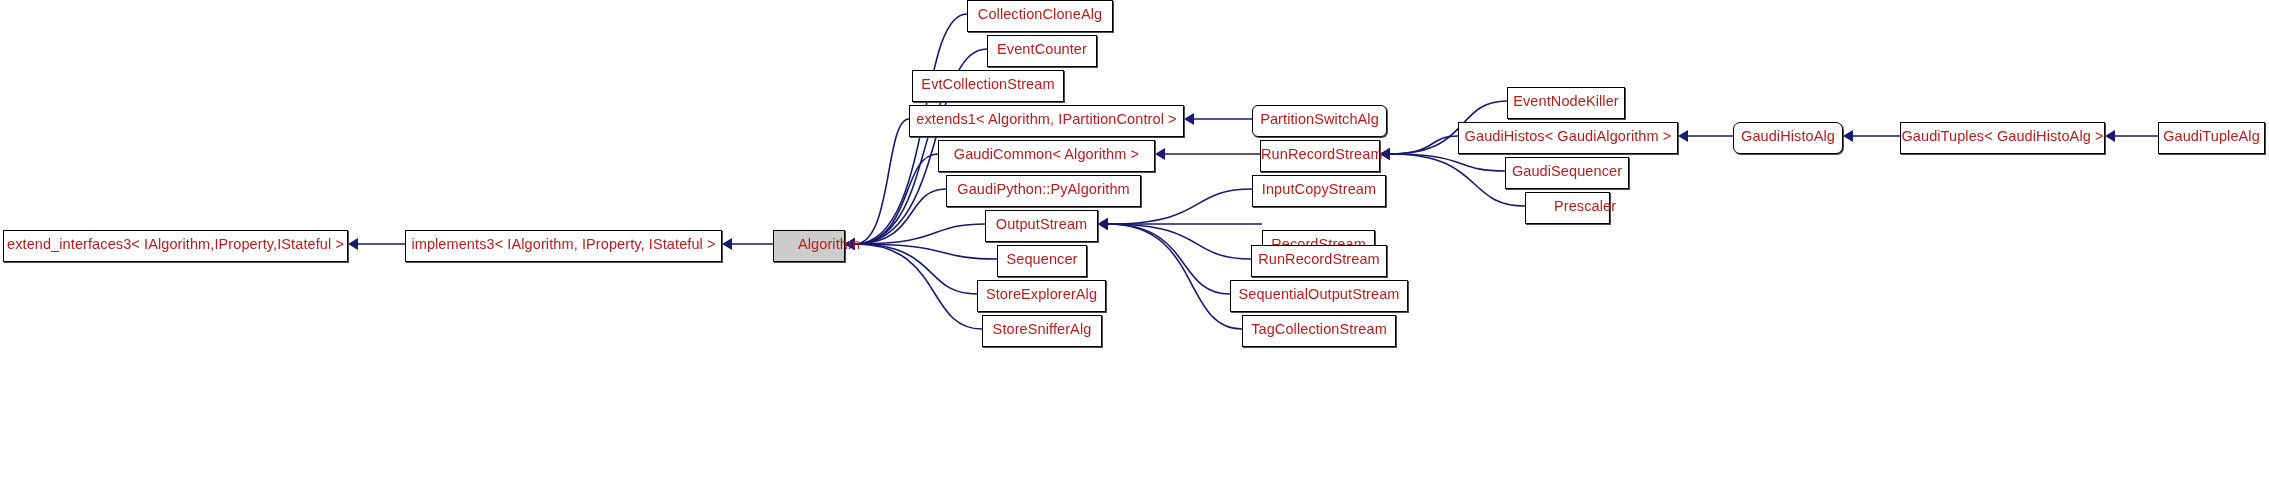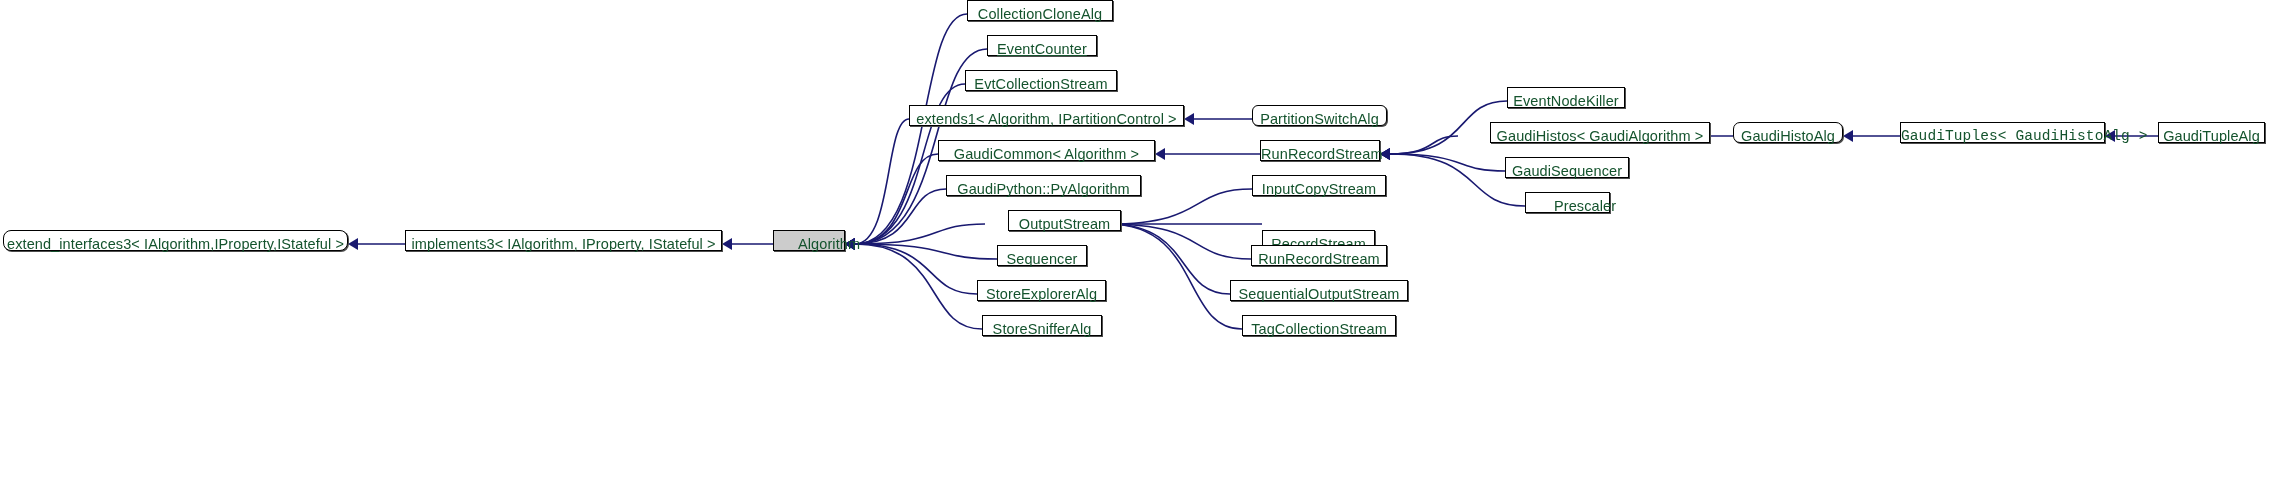--- a/index.html
+++ b/index.html
@@ -20,25 +20,25 @@
     position: absolute;
     left: 0;
     top: 0;
     width: 2269px;
     height: 493px;
     pointer-events: none;
   }
   .node {
     position: absolute;
     box-sizing: border-box;
-    height: 21px;
+    height: 32px;
     line-height: 26px;
     border: 1px solid #000000;
     background: #ffffff;
-    color: #14532d;
+    color: #b91c1c;
     font-size: 14.5px;
     text-align: center;
     white-space: nowrap;
     box-shadow: 1px 1px 0 0 #4d4d4d;
     letter-spacing: 0.1px;
     cursor: pointer;
     z-index: 5;
   }
   .node.current {
     background: #cccccc;
@@ -97,40 +97,40 @@
       <polygon points="1380,154 1390,148 1390,160" fill="#191970"></polygon>
       <path d="M 1525 206 C 1464.25 206, 1484.5 154, 1390 154" fill="none" stroke="#191970" stroke-width="1.6"></path>
       <polygon points="1380,154 1390,148 1390,160" fill="#191970"></polygon>
       <path d="M 1733 136 C 1712.75 136, 1719.5 136, 1688 136" fill="none" stroke="#191970" stroke-width="1.6"></path>
       <polygon points="1678,136 1688,130 1688,142" fill="#191970"></polygon>
       <path d="M 1900 136 C 1878.85 136, 1885.9 136, 1853 136" fill="none" stroke="#191970" stroke-width="1.6"></path>
       <polygon points="1843,136 1853,130 1853,142" fill="#191970"></polygon>
       <path d="M 2158 136 C 2138.65 136, 2145.1 136, 2115 136" fill="none" stroke="#191970" stroke-width="1.6"></path>
       <polygon points="2105,136 2115,130 2115,142" fill="#191970"></polygon>
     </svg>
-<div class="node" style="left: 3px; top: 230px; width: 345px; border-radius: 8px;">extend_interfaces3&lt; IAlgorithm,IProperty,IStateful &gt;</div>
+<div class="node" style="left: 3px; top: 230px; width: 345px;">extend_interfaces3&lt; IAlgorithm,IProperty,IStateful &gt;</div>
     <div class="node" style="left: 405px; top: 230px; width: 317px;">implements3&lt; IAlgorithm, IProperty, IStateful &gt;</div>
     <div class="node current" style="left: 773px; top: 230px; width: 72px;">Algorithm</div>
     <div class="node" style="left: 967px; top: 0px; width: 146px;">CollectionCloneAlg</div>
-    <div class="node" style="left: 987px; top: 35px; width: 110px; text-decoration: underline;">EventCounter</div>
-    <div class="node" style="left: 965px; top: 70px; width: 152px;">EvtCollectionStream</div>
+    <div class="node" style="left: 987px; top: 35px; width: 110px;">EventCounter</div>
+    <div class="node" style="left: 912px; top: 70px; width: 152px;">EvtCollectionStream</div>
     <div class="node" style="left: 909px; top: 105px; width: 275px;">extends1&lt; Algorithm, IPartitionControl &gt;</div>
     <div class="node" style="left: 938px; top: 140px; width: 217px;">GaudiCommon&lt; Algorithm &gt;</div>
     <div class="node" style="left: 946px; top: 175px; width: 195px;">GaudiPython::PyAlgorithm</div>
-    <div class="node" style="left: 985px; top: 210px; width: 113px; margin-left: 23px;">OutputStream</div>
+    <div class="node" style="left: 985px; top: 210px; width: 113px;">OutputStream</div>
     <div class="node" style="left: 997px; top: 245px; width: 90px;">Sequencer</div>
     <div class="node" style="left: 977px; top: 280px; width: 129px;">StoreExplorerAlg</div>
     <div class="node" style="left: 982px; top: 315px; width: 120px;">StoreSnifferAlg</div>
     <div class="node" style="left: 1252px; top: 105px; width: 135px; border-radius: 6px;">PartitionSwitchAlg</div>
     <div class="node" style="left: 1260px; top: 140px; width: 120px;">RunRecordStream</div>
     <div class="node" style="left: 1252px; top: 175px; width: 134px;">InputCopyStream</div>
     <div class="node" style="left: 1262px; top: 210px; width: 113px; margin-top: 20px;">RecordStream</div>
     <div class="node" style="left: 1251px; top: 245px; width: 136px;">RunRecordStream</div>
     <div class="node" style="left: 1230px; top: 280px; width: 178px;">SequentialOutputStream</div>
     <div class="node" style="left: 1242px; top: 315px; width: 154px;">TagCollectionStream</div>
     <div class="node" style="left: 1507px; top: 87px; width: 118px;">EventNodeKiller</div>
-    <div class="node" style="left: 1458px; top: 122px; width: 220px; margin-left: 32px;">GaudiHistos&lt; GaudiAlgorithm &gt;</div>
+    <div class="node" style="left: 1458px; top: 122px; width: 220px;">GaudiHistos&lt; GaudiAlgorithm &gt;</div>
     <div class="node" style="left: 1505px; top: 157px; width: 124px;">GaudiSequencer</div>
     <div class="node" style="left: 1525px; top: 192px; width: 85px; padding-left: 28px;">Prescaler</div>
     <div class="node" style="left: 1733px; top: 122px; width: 110px; border-radius: 7px;">GaudiHistoAlg</div>
-    <div class="node" style="left: 1900px; top: 122px; width: 205px; font-family: Liberation Mono, monospace;">GaudiTuples&lt; GaudiHistoAlg &gt;</div>
+    <div class="node" style="left: 1900px; top: 122px; width: 205px;">GaudiTuples&lt; GaudiHistoAlg &gt;</div>
     <div class="node" style="left: 2158px; top: 122px; width: 107px;">GaudiTupleAlg</div>
   </div>
 
 </body></html>

